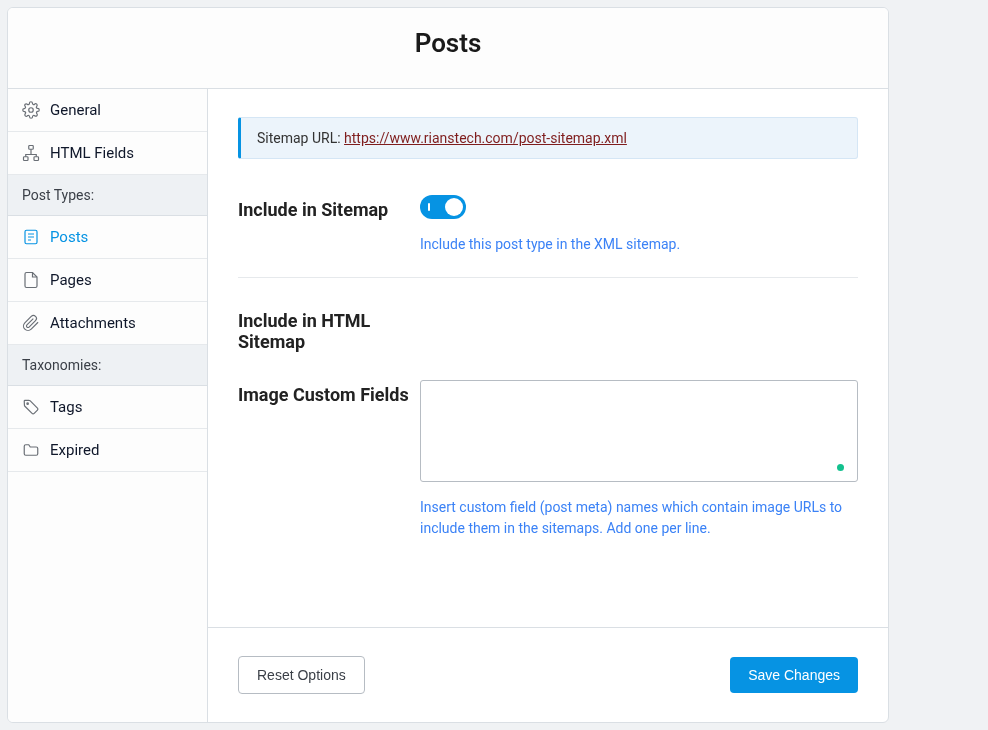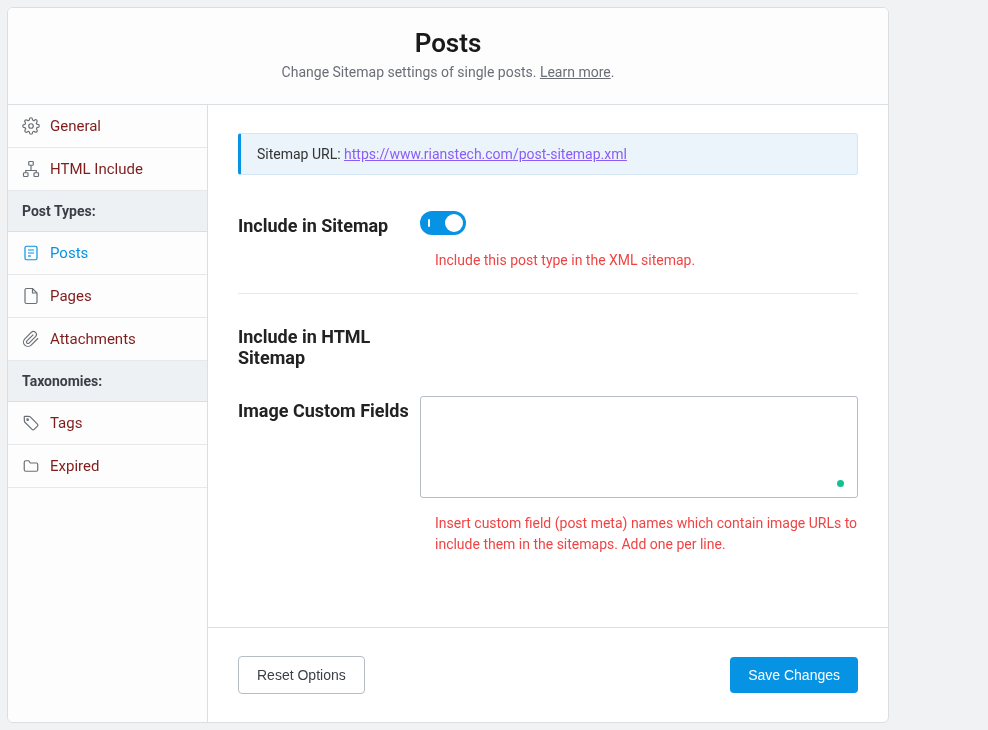--- a/index.html
+++ b/index.html
@@ -51,34 +51,34 @@
     .sidebar {
       width: 200px;
       border-right: 1px solid #dadfe4;
       background: #fdfdfd;
     }
     .sidebar-item {
       display: flex;
       align-items: center;
       padding: 12px 14px;
       border-bottom: 1px solid #e6e9ec;
-      color: #7f1d1d;
+      color: #0f172a;
       cursor: pointer;
       gap: 10px;
       font-size: 15px;
     }
     .sidebar-item.active {
       color: #0693e3;
     }
     .sidebar-item.active .icon svg { stroke: #0693e3; }
     .sidebar-section {
       padding: 12px 14px;
       background: #eef1f4;
       color: #3a3f47;
-      font-weight: 700;
+      font-weight: 400;
       border-bottom: 1px solid #dadfe4;
       font-size: 14px;
     }
     .icon {
       width: 18px;
       height: 18px;
       display: inline-flex;
       align-items: center;
       justify-content: center;
     }
@@ -97,21 +97,21 @@
     .notice {
       background: #ecf4fb;
       border: 1px solid #d5e6f5;
       border-left: 3px solid #0693e3;
       border-radius: 3px;
       padding: 12px 16px;
       margin-bottom: 30px;
       color: #333;
     }
     .notice a {
-      color: #8b5cf6;
+      color: #7f1d1d;
       text-decoration: underline;
     }
     .field {
       display: flex;
       padding: 6px 0 22px 0;
     }
     .field.divider {
       border-bottom: 1px solid #e6e9ec;
       margin-bottom: 22px;
     }
@@ -149,25 +149,24 @@
       content: '';
       position: absolute;
       right: 3px;
       top: 3px;
       width: 18px;
       height: 18px;
       background: #fff;
       border-radius: 50%;
     }
     .help {
-      color: #ef4444;
+      color: #3b82f6;
       margin-top: 12px;
       line-height: 1.5;
       font-size: 14px;
-      margin-left: 15px;
     }
     textarea.custom-fields {
       width: 100%;
       height: 102px;
       border: 1px solid #b6bcc3;
       border-radius: 3px;
       resize: none;
       padding: 8px;
       font-family: inherit;
       font-size: 13px;
@@ -210,23 +209,20 @@
       border: none;
     }
   </style>
 </head>
 <body>
 
 <div class="container">
   <div class="panel">
     <div class="header">
       <h1>Posts</h1>
-      <p>
-        <span>Change Sitemap settings of single posts. </span><a href="#">Learn more</a><span>.</span>
-      </p>
     </div>
 
     <div class="body">
       <div class="sidebar">
         <div class="sidebar-item">
           <span class="icon">
             <svg viewBox="0 0 24 24">
                 <circle cx="12" cy="12" r="3"></circle>
                 <path d="M19.4 15a1.65 1.65 0 0 0 .33 1.82l.06.06a2 2 0 1 1-2.83 2.83l-.06-.06a1.65 1.65 0 0 0-1.82-.33 1.65 1.65 0 0 0-1 1.51V21a2 2 0 0 1-4 0v-.09a1.65 1.65 0 0 0-1-1.51 1.65 1.65 0 0 0-1.82.33l-.06.06a2 2 0 1 1-2.83-2.83l.06-.06a1.65 1.65 0 0 0 .33-1.82 1.65 1.65 0 0 0-1.51-1H3a2 2 0 0 1 0-4h.09a1.65 1.65 0 0 0 1.51-1 1.65 1.65 0 0 0-.33-1.82l-.06-.06a2 2 0 1 1 2.83-2.83l.06.06a1.65 1.65 0 0 0 1.82.33h0a1.65 1.65 0 0 0 1-1.51V3a2 2 0 0 1 4 0v.09a1.65 1.65 0 0 0 1 1.51 1.65 1.65 0 0 0 1.82-.33l.06-.06a2 2 0 1 1 2.83 2.83l-.06.06a1.65 1.65 0 0 0-.33 1.82v0a1.65 1.65 0 0 0 1.51 1H21a2 2 0 0 1 0 4h-.09a1.65 1.65 0 0 0-1.51 1z"></path>
               </svg>
@@ -235,21 +231,21 @@
         </div>
         <div class="sidebar-item">
           <span class="icon">
             <svg viewBox="0 0 24 24">
                 <rect x="9" y="2" width="6" height="5" rx="1"></rect>
                 <rect x="2" y="17" width="6" height="5" rx="1"></rect>
                 <rect x="16" y="17" width="6" height="5" rx="1"></rect>
                 <path d="M12 7v5M5 17v-3h14v3M12 12v2"></path>
               </svg>
           </span>
-          <span>HTML Include</span>
+          <span>HTML Fields</span>
         </div>
         <div class="sidebar-section">Post Types:</div>
         <div class="sidebar-item active">
           <span class="icon">
             <svg viewBox="0 0 24 24">
                 <rect x="4" y="3" width="16" height="18" rx="2"></rect>
                 <line x1="8" y1="8" x2="16" y2="8"></line>
                 <line x1="8" y1="12" x2="16" y2="12"></line>
                 <line x1="8" y1="16" x2="12" y2="16"></line>
               </svg>

